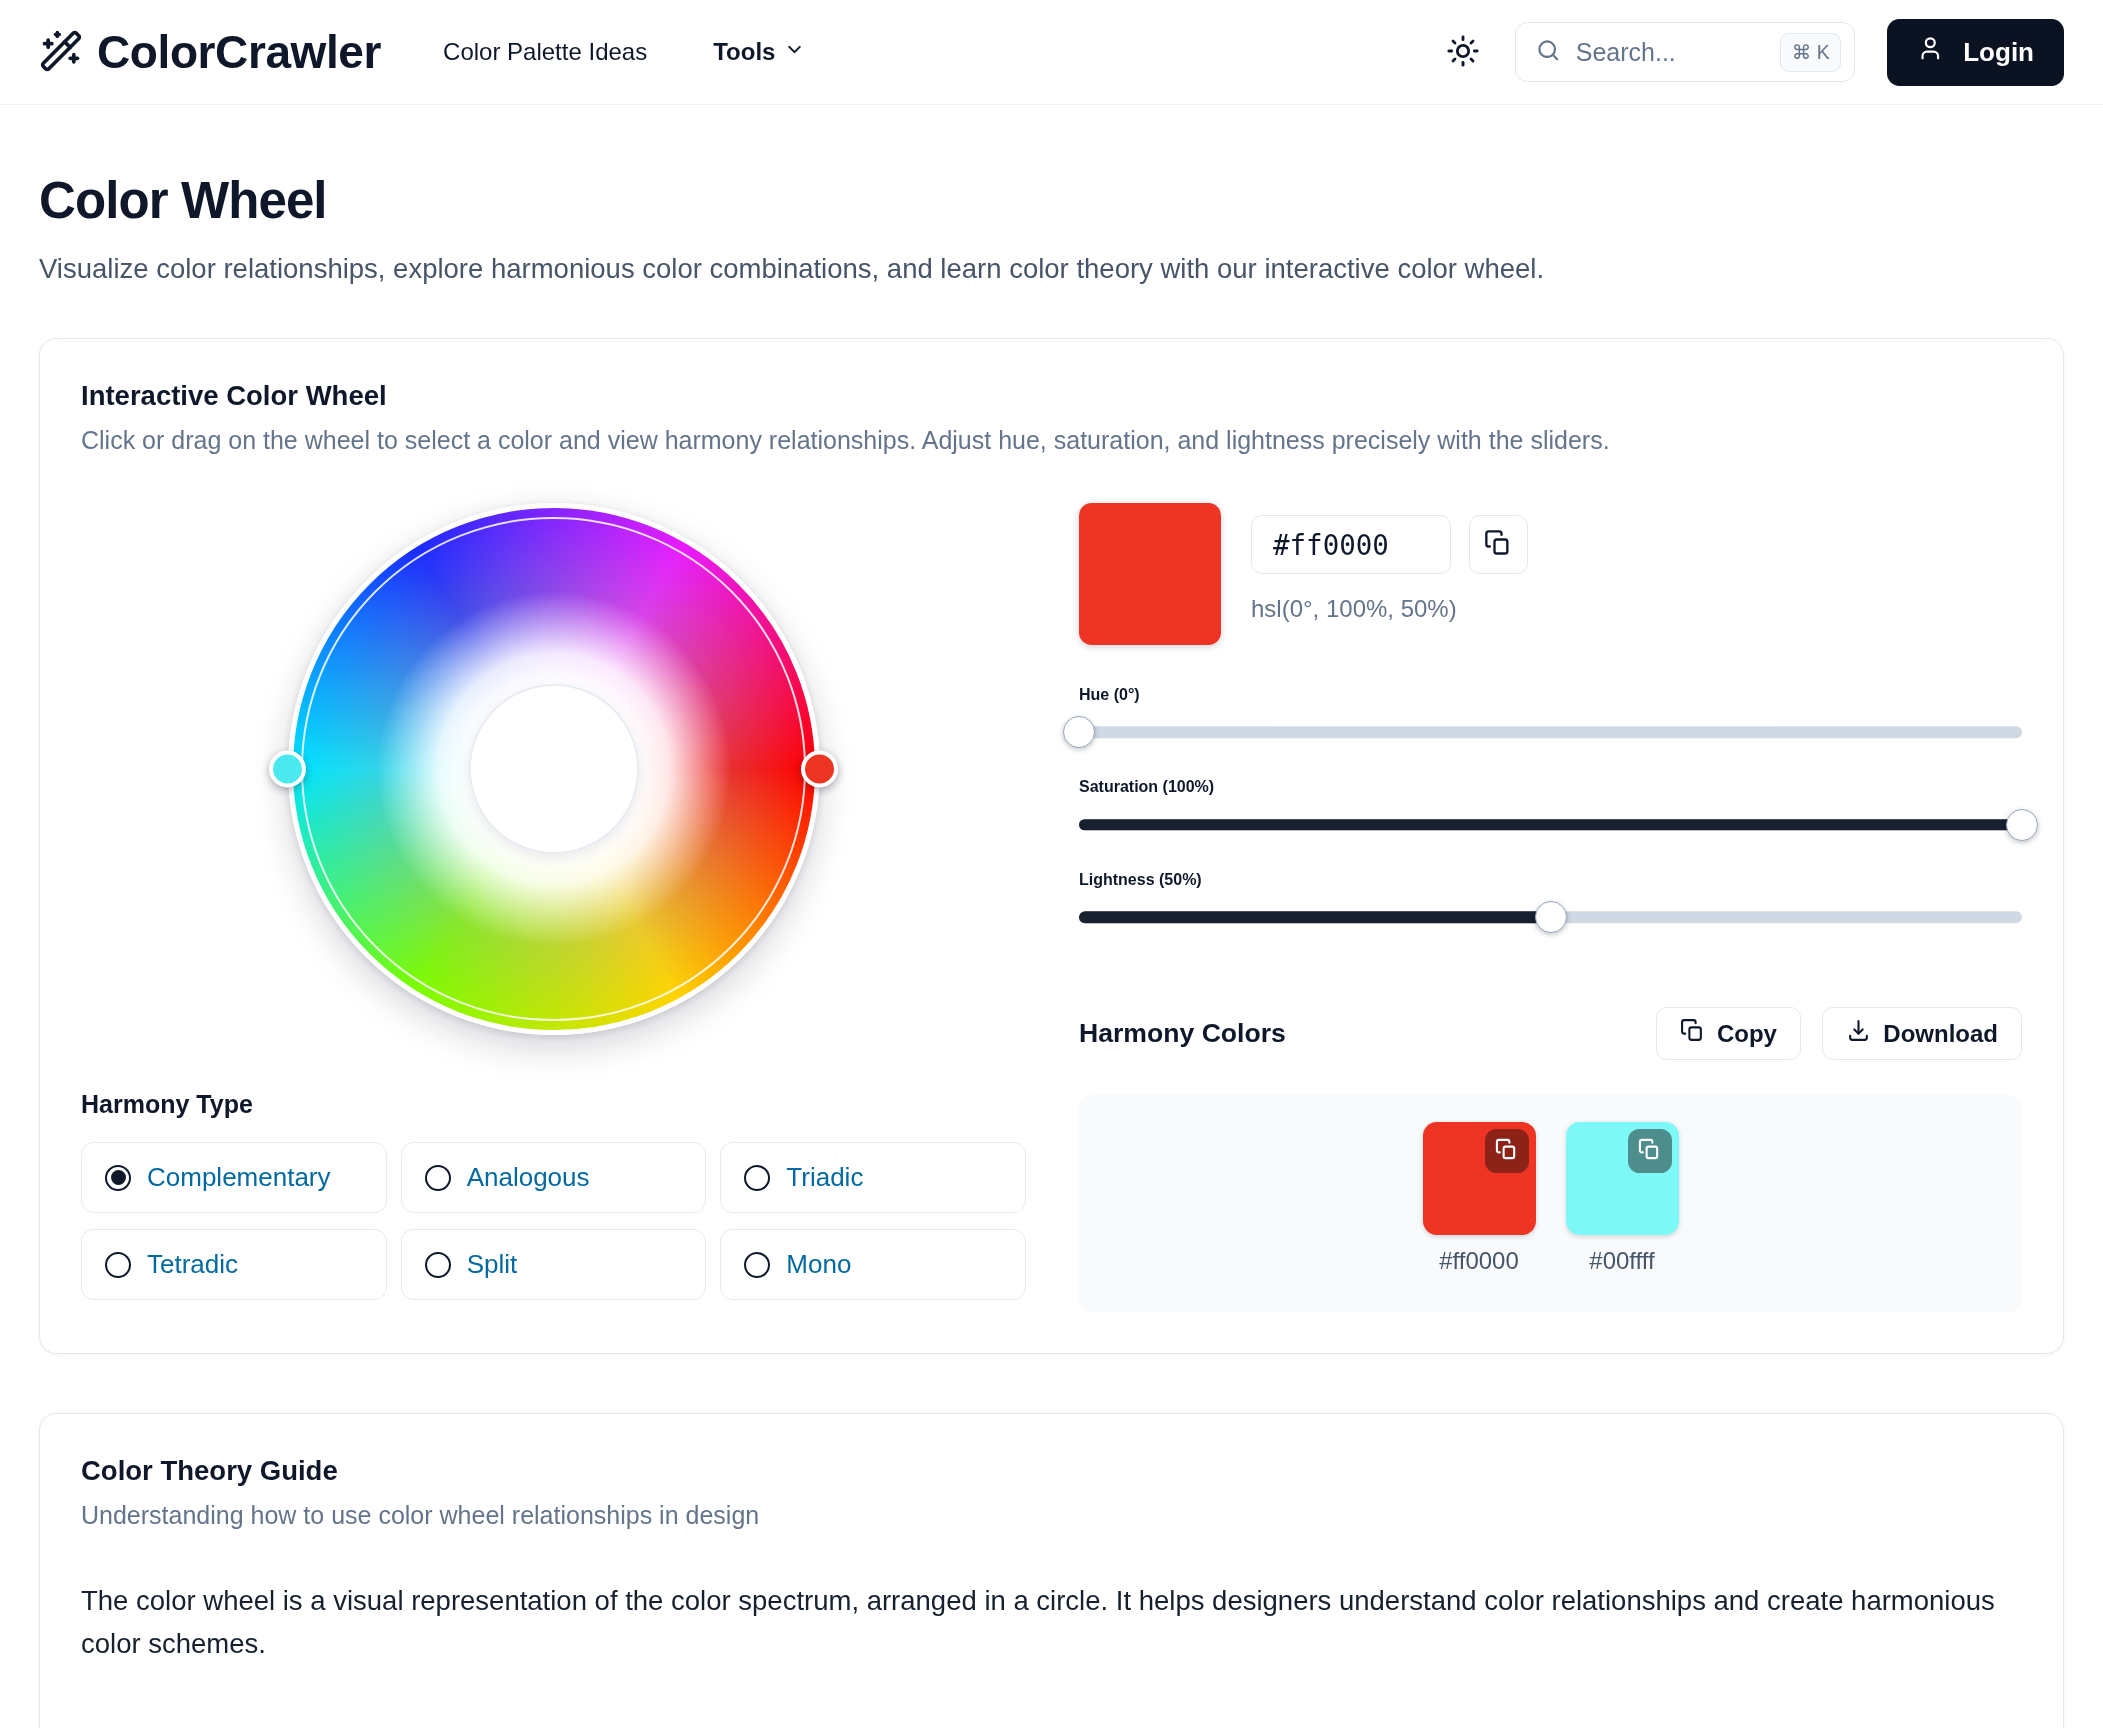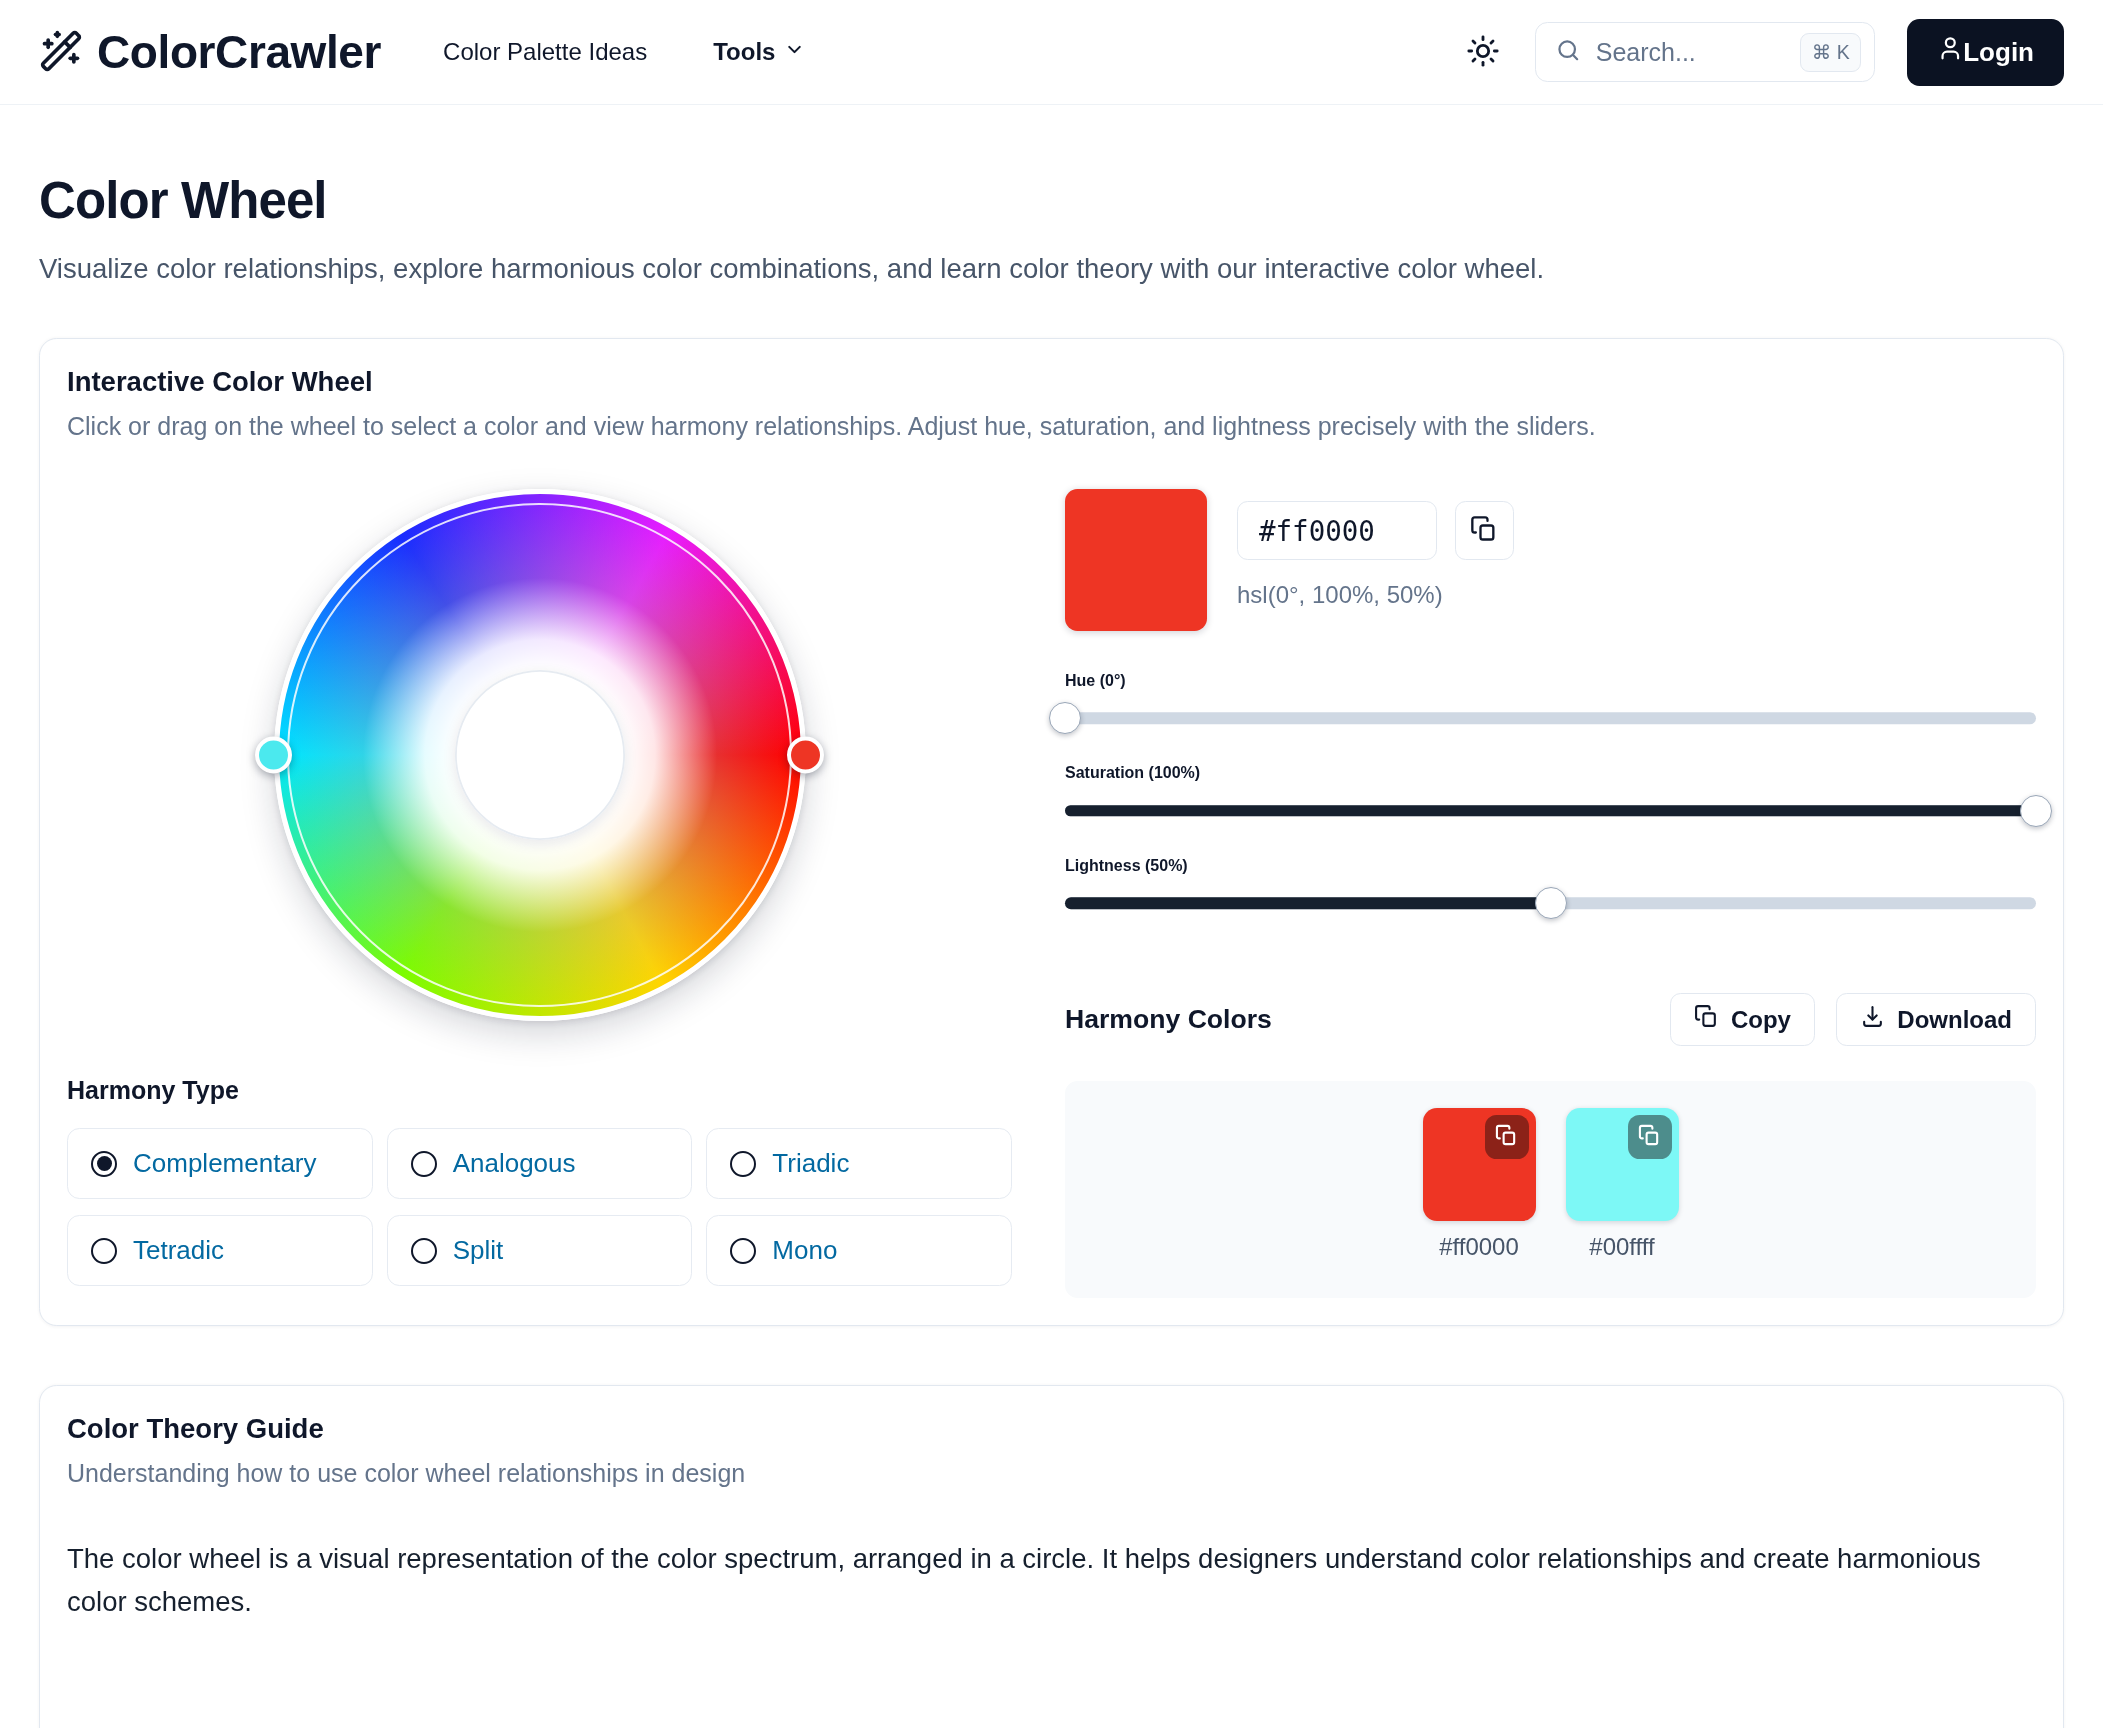--- a/index.html
+++ b/index.html
@@ -21,31 +21,31 @@
   .theme-btn svg { width:34px; height:34px; }
   .search-box { width:340px; height:60px; border:1.8px solid #e2e8f0; border-radius:12.4px;
     display:flex; align-items:center; padding:0 12.4px 0 19.5px; gap:14px; background:#fff; }
   .search-box svg { width:26.6px; height:26.6px; flex:0 0 auto; }
   .search-input { border:none; outline:none; flex:1; font-size:25px; color:#000000;
     font-family:"Liberation Sans", sans-serif; min-width:0; }
   .search-input::placeholder { color:#64748b; }
   .kbd { background:#f8fafc; border:1.8px solid #e2e8f0; border-radius:8.9px; color:#64748b;
     font-size:19.5px; padding:7px 10.6px; white-space:nowrap; }
   .login-btn { height:67px; background:#0b1222; color:#fff; border:none; border-radius:12.4px;
-    font-size:26px; font-weight:600; display:flex; align-items:center; gap:0; padding:0 30px;
+    font-size:26px; font-weight:600; display:flex; align-items:center; gap:20px; padding:0 30px;
     cursor:pointer; font-family:"Liberation Sans", sans-serif; }
   .login-btn svg { width:26.6px; height:26.6px; }
 
   
   .main { padding:66px 39px 0; }
   .page-title { font-size:51px; font-weight:800; letter-spacing:-0.9px; }
   .page-subtitle { margin-top:23px; font-size:27.5px; color:#475569; }
 
   .card { border:1.8px solid #e2e8f0; border-radius:17.7px; background:#fff;
-    box-shadow:0 0.9px 3.5px rgba(15,23,42,0.05); padding:27px; }
+    box-shadow:0 0.9px 3.5px rgba(15,23,42,0.05); padding:41px; }
   .card-1 { margin-top:53px; }
   .card-title { font-size:27.5px; font-weight:700; }
   .card-desc { margin-top:14px; font-size:25px; color:#64748b; }
 
   .wheel-row { margin-top:48px; display:flex; gap:53px; }
   .left-col { width:945px; flex:0 0 auto; }
   .right-col { flex:1; min-width:0; }
 
   
   .wheel-wrap { width:532px; height:532px; margin:0 auto; position:relative; }

